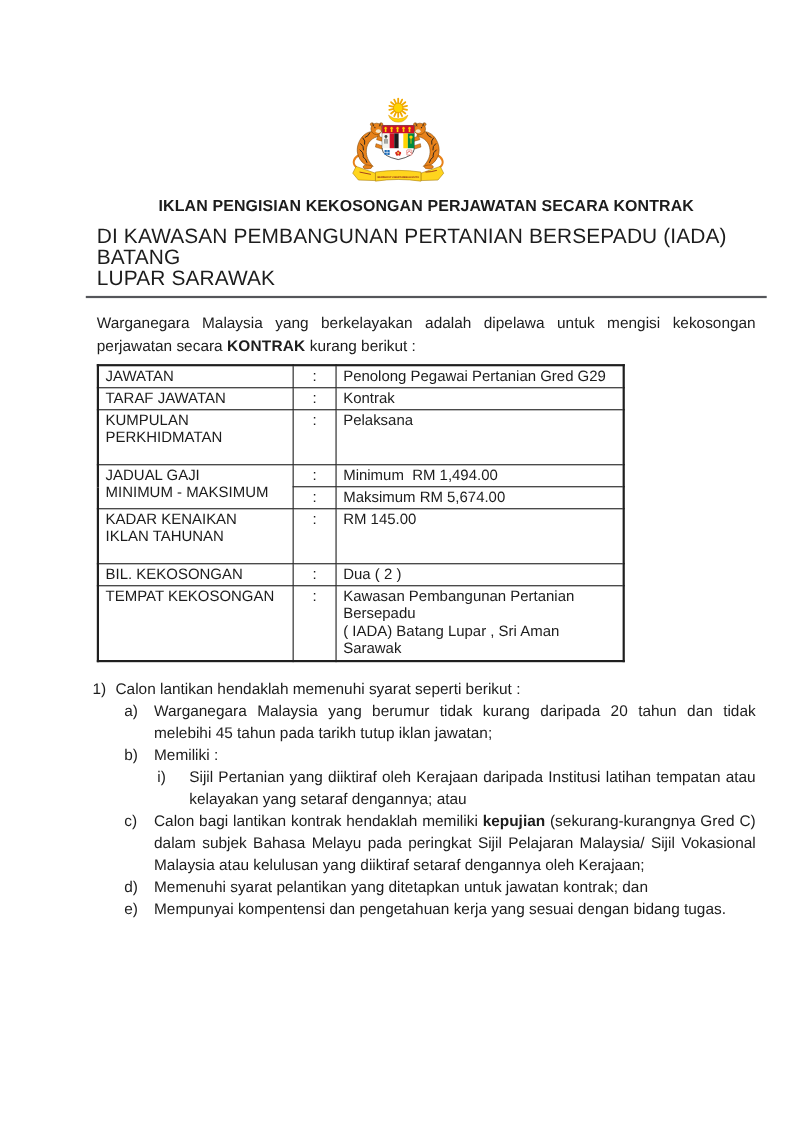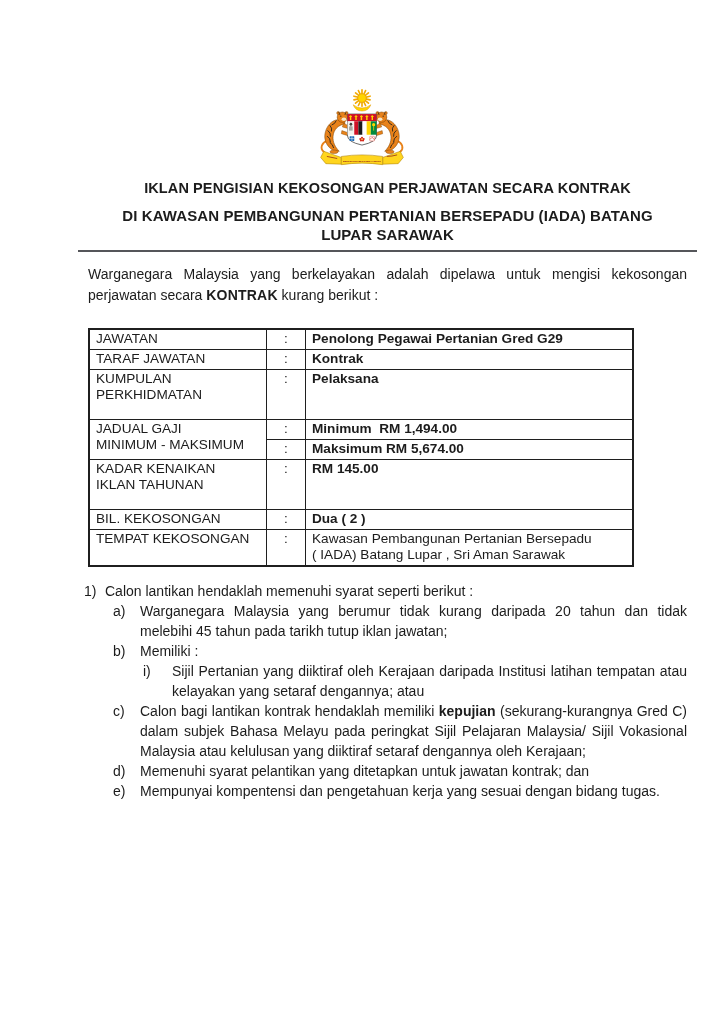--- a/index.html
+++ b/index.html
@@ -13,42 +13,42 @@
   
   .crest-wrap { width:124px; margin:86px auto 0 auto; }
   .crest-wrap svg { display:block; width:124px; height:83px; }
 
   
   .doc-title {
     margin:11px 0 0 0; font-size:14.5px; font-weight:bold;
     text-align:center; line-height:17px; letter-spacing:0.1px;
   }
   .doc-subtitle {
-    margin:9px 0 0 0; font-size:15px; font-weight:bold;
-    text-align:center; line-height:19px; letter-spacing:0.1px;
+    margin:9px 0 0 0; font-size:19px; font-weight:normal;
+    text-align:left; line-height:19px; letter-spacing:0.1px;
   }
   .rule { border:0; border-top:2px solid #55565a; margin:6px -10px 0 -10px; }
 
   
   .intro { margin:12px 0 0 0; font-size:14px; line-height:21px; text-align:justify; }
   .intro b { letter-spacing:0.2px; }
 
   
   table.vac {
-    border-collapse:collapse; margin-top:22px; width:546px;
+    border-collapse:collapse; margin-top:6px; width:480px;
     font-size:13.6px; border:2px solid #1f1f1f; table-layout:fixed;
   }
   table.vac td {
     border:1px solid #1f1f1f; vertical-align:top;
     padding:1px 6px 2px 6px; line-height:16px; white-space:pre-wrap;
   }
   td.lbl { width:164px; }
   td.sep { width:26px; text-align:center; }
   td.val {}
-  td.bold, .bold { font-weight:bold; }
+  td.bold, .bold { font-weight:normal; }
   tr.tall td { padding-bottom:16px; }
 
   
   .syarat-heading {
     margin:14px 0 0 0; font-size:14.5px; font-weight:bold;
     text-decoration:underline; text-underline-offset:2px; letter-spacing:0.1px;
   }
   .list { margin-top:14px; font-size:14px; line-height:20px; }
   .li { display:flex; }
   .lvl1 { margin-left:-4px; }

